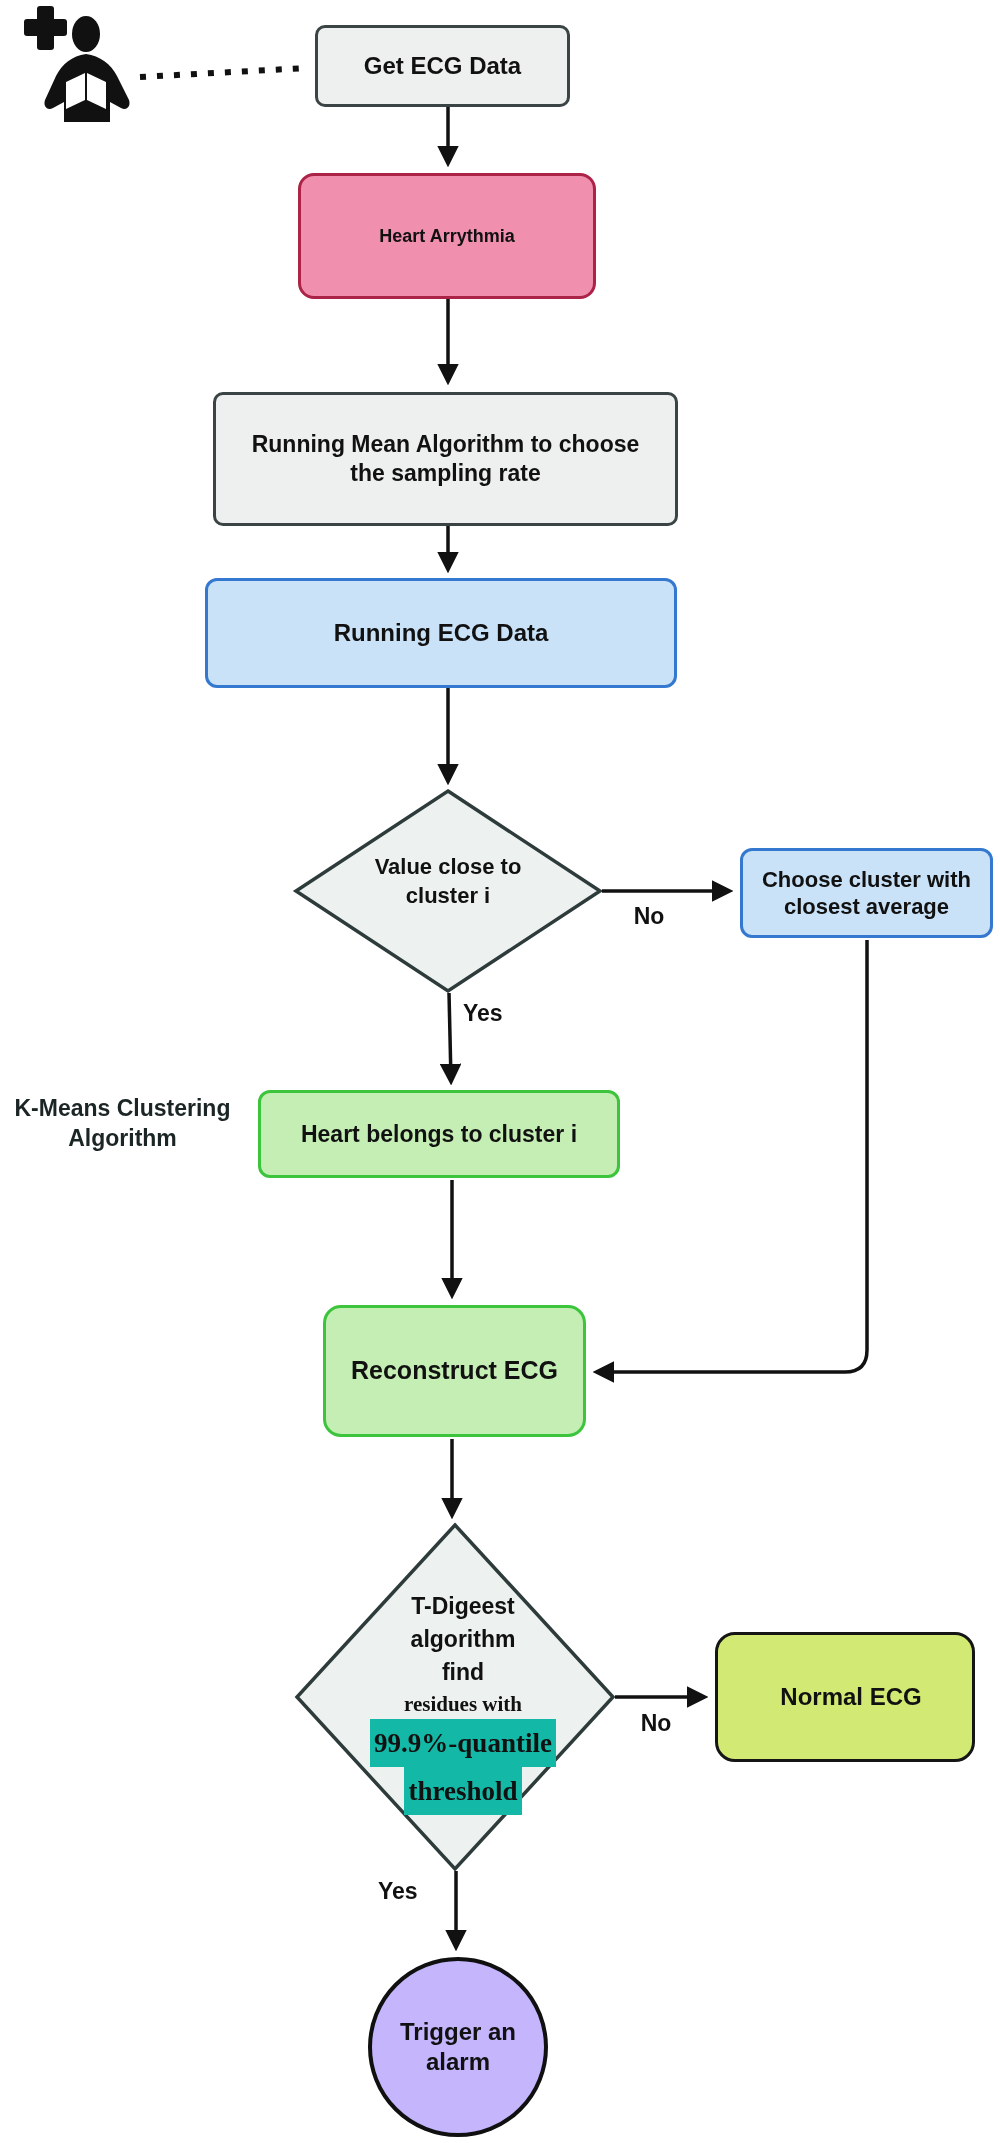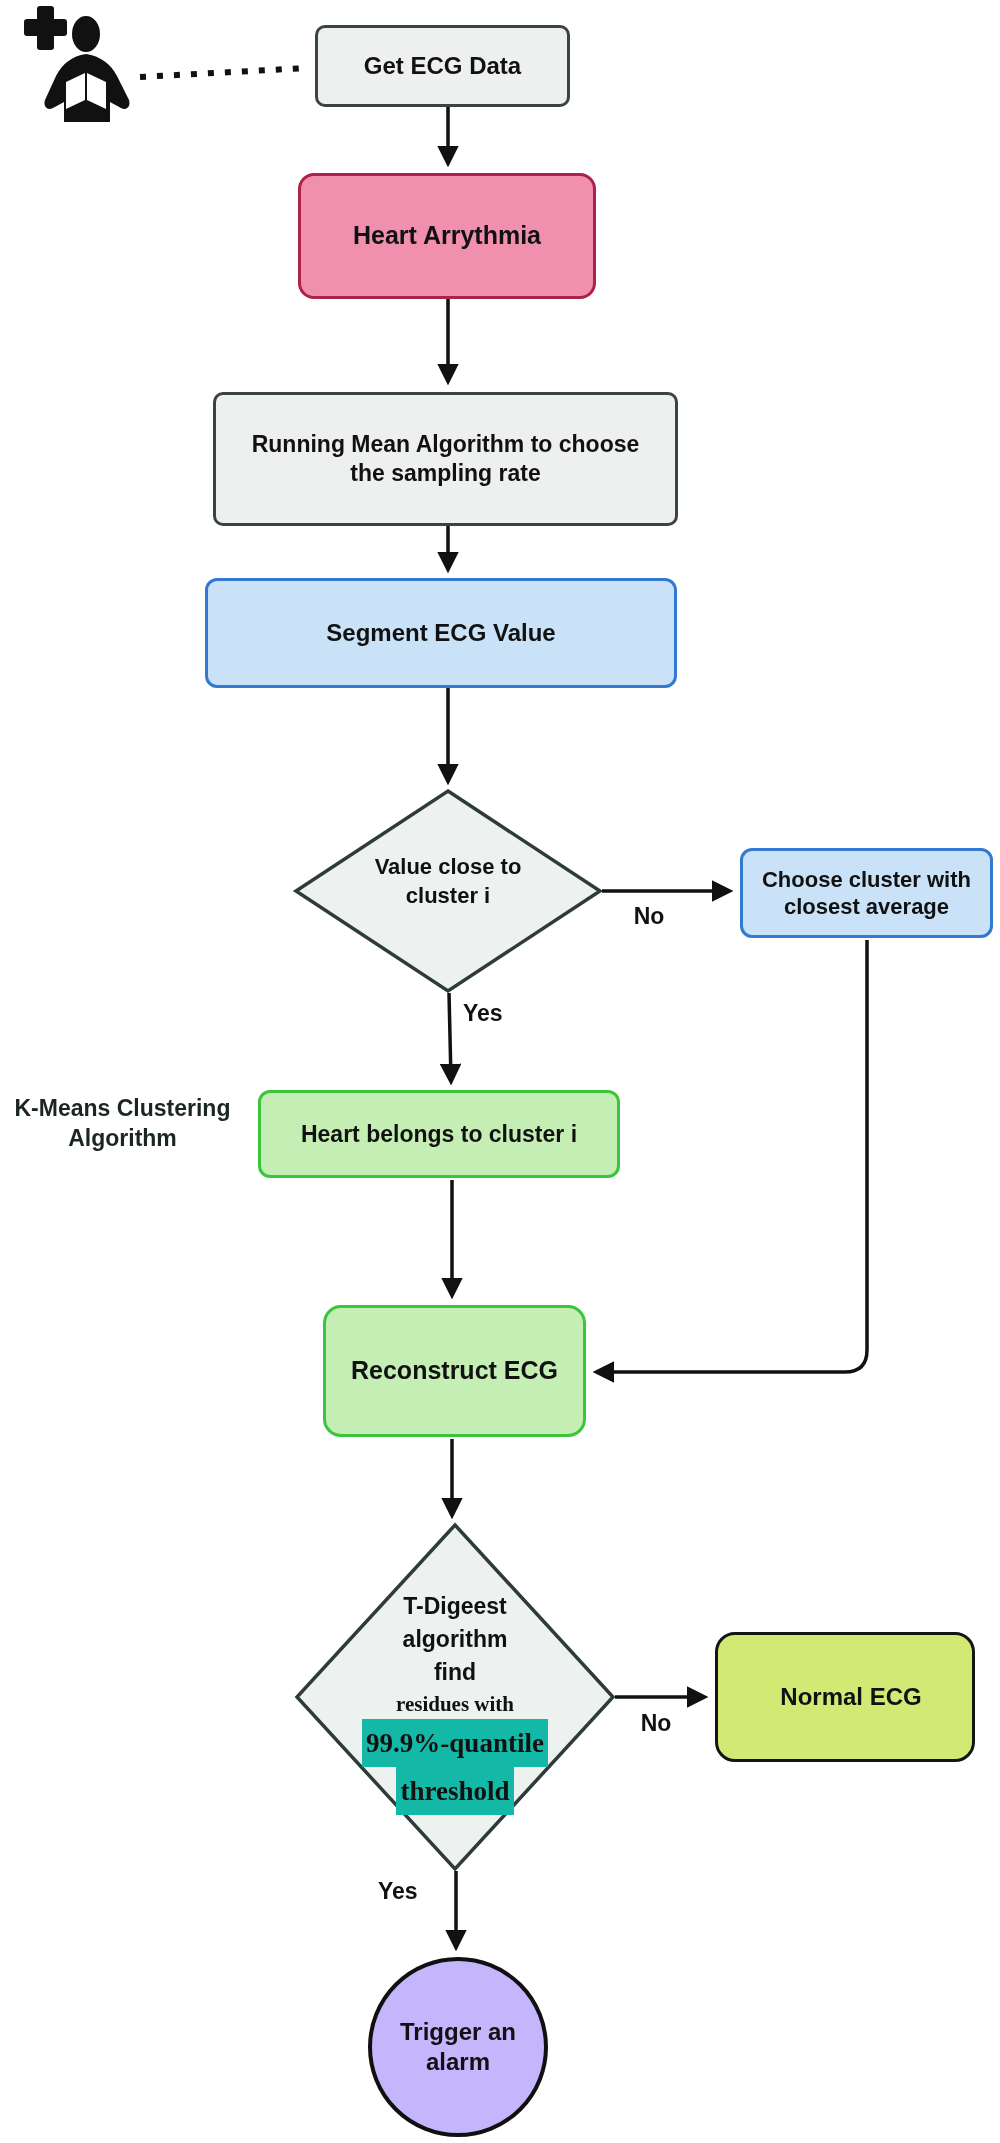--- a/index.html
+++ b/index.html
@@ -8,21 +8,21 @@
     font-family:"Liberation Sans", sans-serif; color:#111;
     overflow:hidden;
   }
   svg.overlay { position:absolute; left:0; top:0; width:1000px; height:2143px; z-index:0; }
   .node {
     position:absolute; z-index:2; box-sizing:border-box;
     display:flex; align-items:center; justify-content:center;
     text-align:center; font-weight:bold; color:#111; line-height:1.25;
   }
   .box-gray   { background:#edf0ee; border:3px solid #3a4444; border-radius:10px; font-size:24px; }
-  .box-pink   { background:#f08fae; border:3px solid #ab2346; border-radius:16px; font-size:25px; }
+  .box-pink   { background:#f08fae; border:3px solid #ab2346; border-radius:16px; font-size:18px; }
   .box-blue   { background:#c9e2f8; border:3px solid #3479cf; border-radius:12px; font-size:23px; }
   .box-green  { background:#c4eeb4; border:3px solid #3cc43c; border-radius:12px; font-size:24px; }
   .box-lime   { background:#d2ea74; border:3px solid #151515; border-radius:20px; font-size:24px;padding-left:12px; }
   .circle-red {
     background:#c4b5fd; border:4px solid #101010; border-radius:50%;
     flex-direction:column; font-size:24px;
   }
   .edge-label { position:absolute; z-index:2; font-weight:bold; font-size:23px; color:#111; }
   .caption { position:absolute; z-index:2; font-weight:bold; font-size:23px; color:#1c2525; text-align:center; line-height:1.3; }
   .diamond-text { position:absolute; z-index:2; text-align:center; font-weight:bold; color:#111; }
@@ -82,21 +82,21 @@
 
   <div class="node box-pink" style="left:298px; top:173px; width:298px; height:126px;">
     <span>Heart Arrythmia</span>
   </div>
 
   <div class="node box-gray" style="left:213px; top:392px; width:465px; height:134px; padding:0 26px; font-size:23px;">
     <span>Running Mean Algorithm to choose the sampling rate</span>
   </div>
 
   <div class="node box-blue" style="left:205px; top:578px; width:472px; height:110px; font-size:24px;">
-    <span>Segment ECG Value</span>
+    <span>Running ECG Data</span>
   </div>
 
   <div class="diamond-text" style="left:363px; top:852px; width:170px; font-size:22px; line-height:29px;">Value close to cluster i</div>
 
   <div class="node box-blue" style="left:740px; top:848px; width:253px; height:90px; font-size:22px; padding:16px 8px;">
     <span>Choose cluster with closest average</span>
   </div>
 
   <div class="edge-label" style="left:618px; top:903px; width:62px; text-align:center;">No</div>
   <div class="edge-label" style="left:463px; top:1000px;">Yes</div>
@@ -107,21 +107,21 @@
   </div>
 
   <div class="node box-green" style="left:258px; top:1090px; width:362px; height:88px; font-size:23px;">
     <span>Heart belongs  to cluster i</span>
   </div>
 
   <div class="node box-green" style="left:323px; top:1305px; width:263px; height:132px; border-radius:18px; font-size:25px;">
     <span>Reconstruct ECG</span>
   </div>
 
-  <div class="diamond-text" style="left:345px; top:1590px; width:220px;">
+  <div class="diamond-text" style="left:353px; top:1590px; width:220px;">
     <div class="d2-sans">T-Digeest</div>
     <div class="d2-sans">algorithm</div>
     <div class="d2-sans">find</div>
     <div class="d2-serif-sm">residues with</div>
     <div class="d2-serif-lg"><span class="white-hl">99.9%-quantile</span></div>
     <div class="d2-serif-lg"><span class="white-hl">threshold</span></div>
   </div>
 
   <div class="node box-lime" style="left:715px; top:1632px; width:260px; height:130px;">
     <span>Normal ECG</span>

